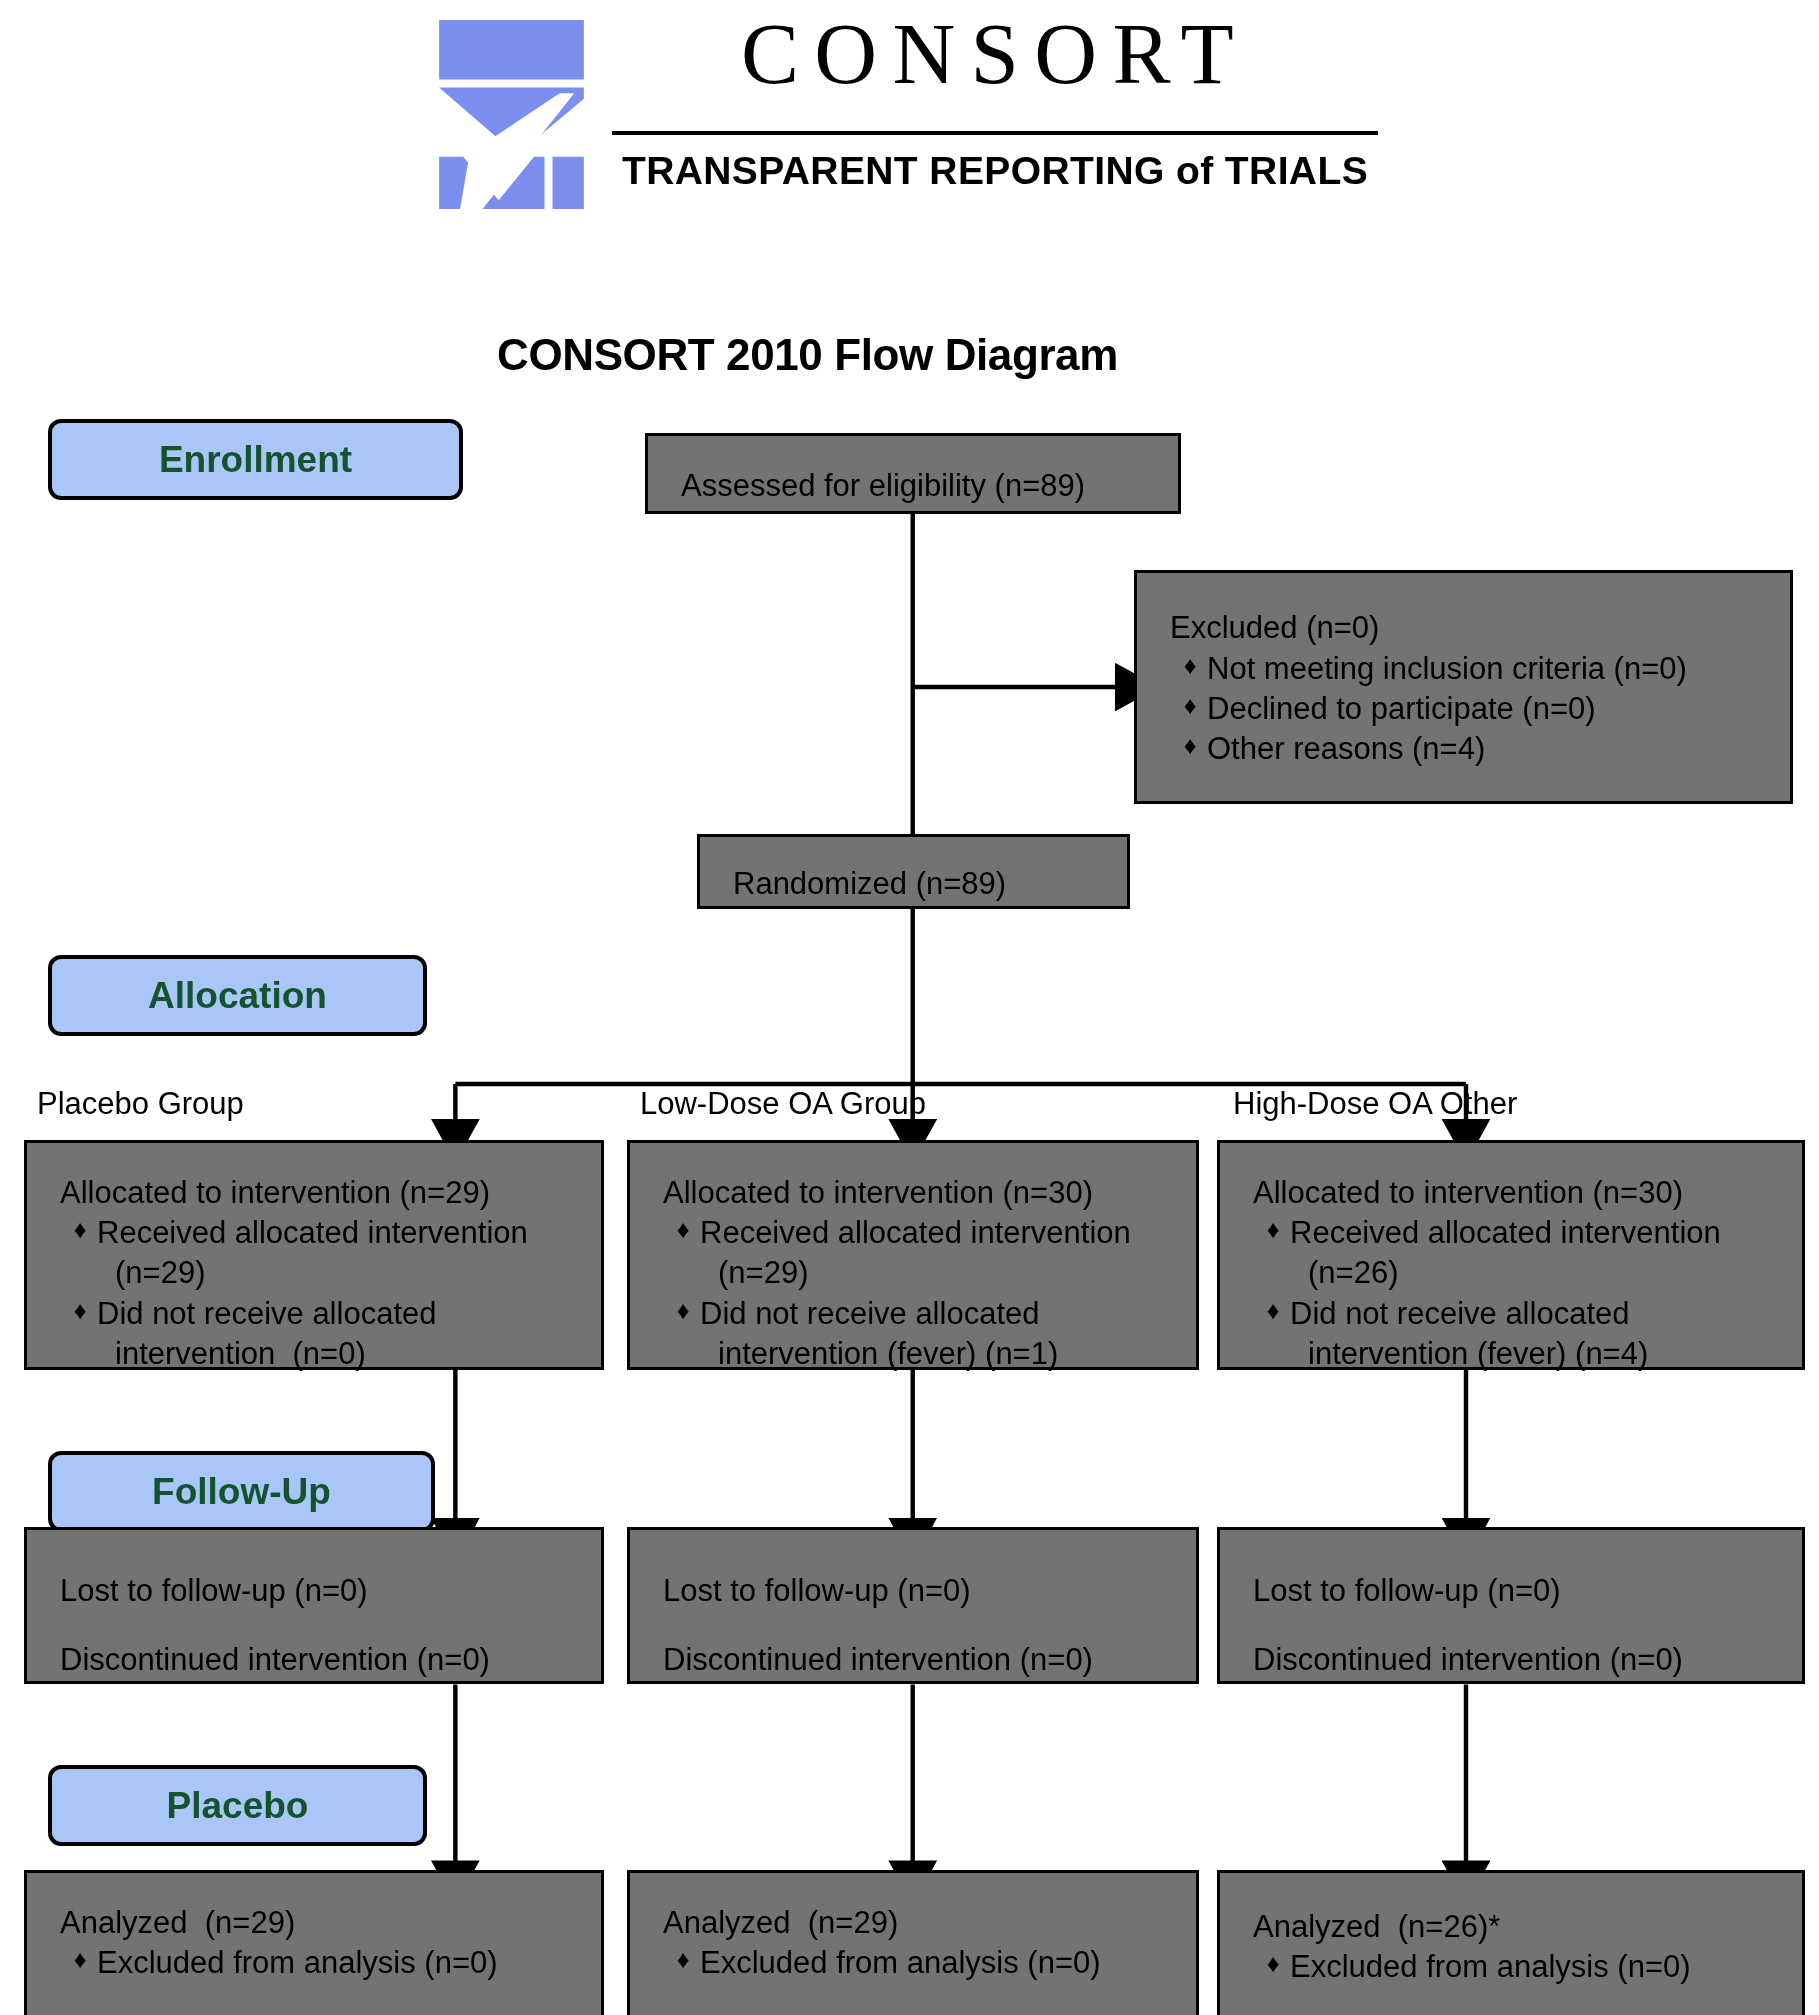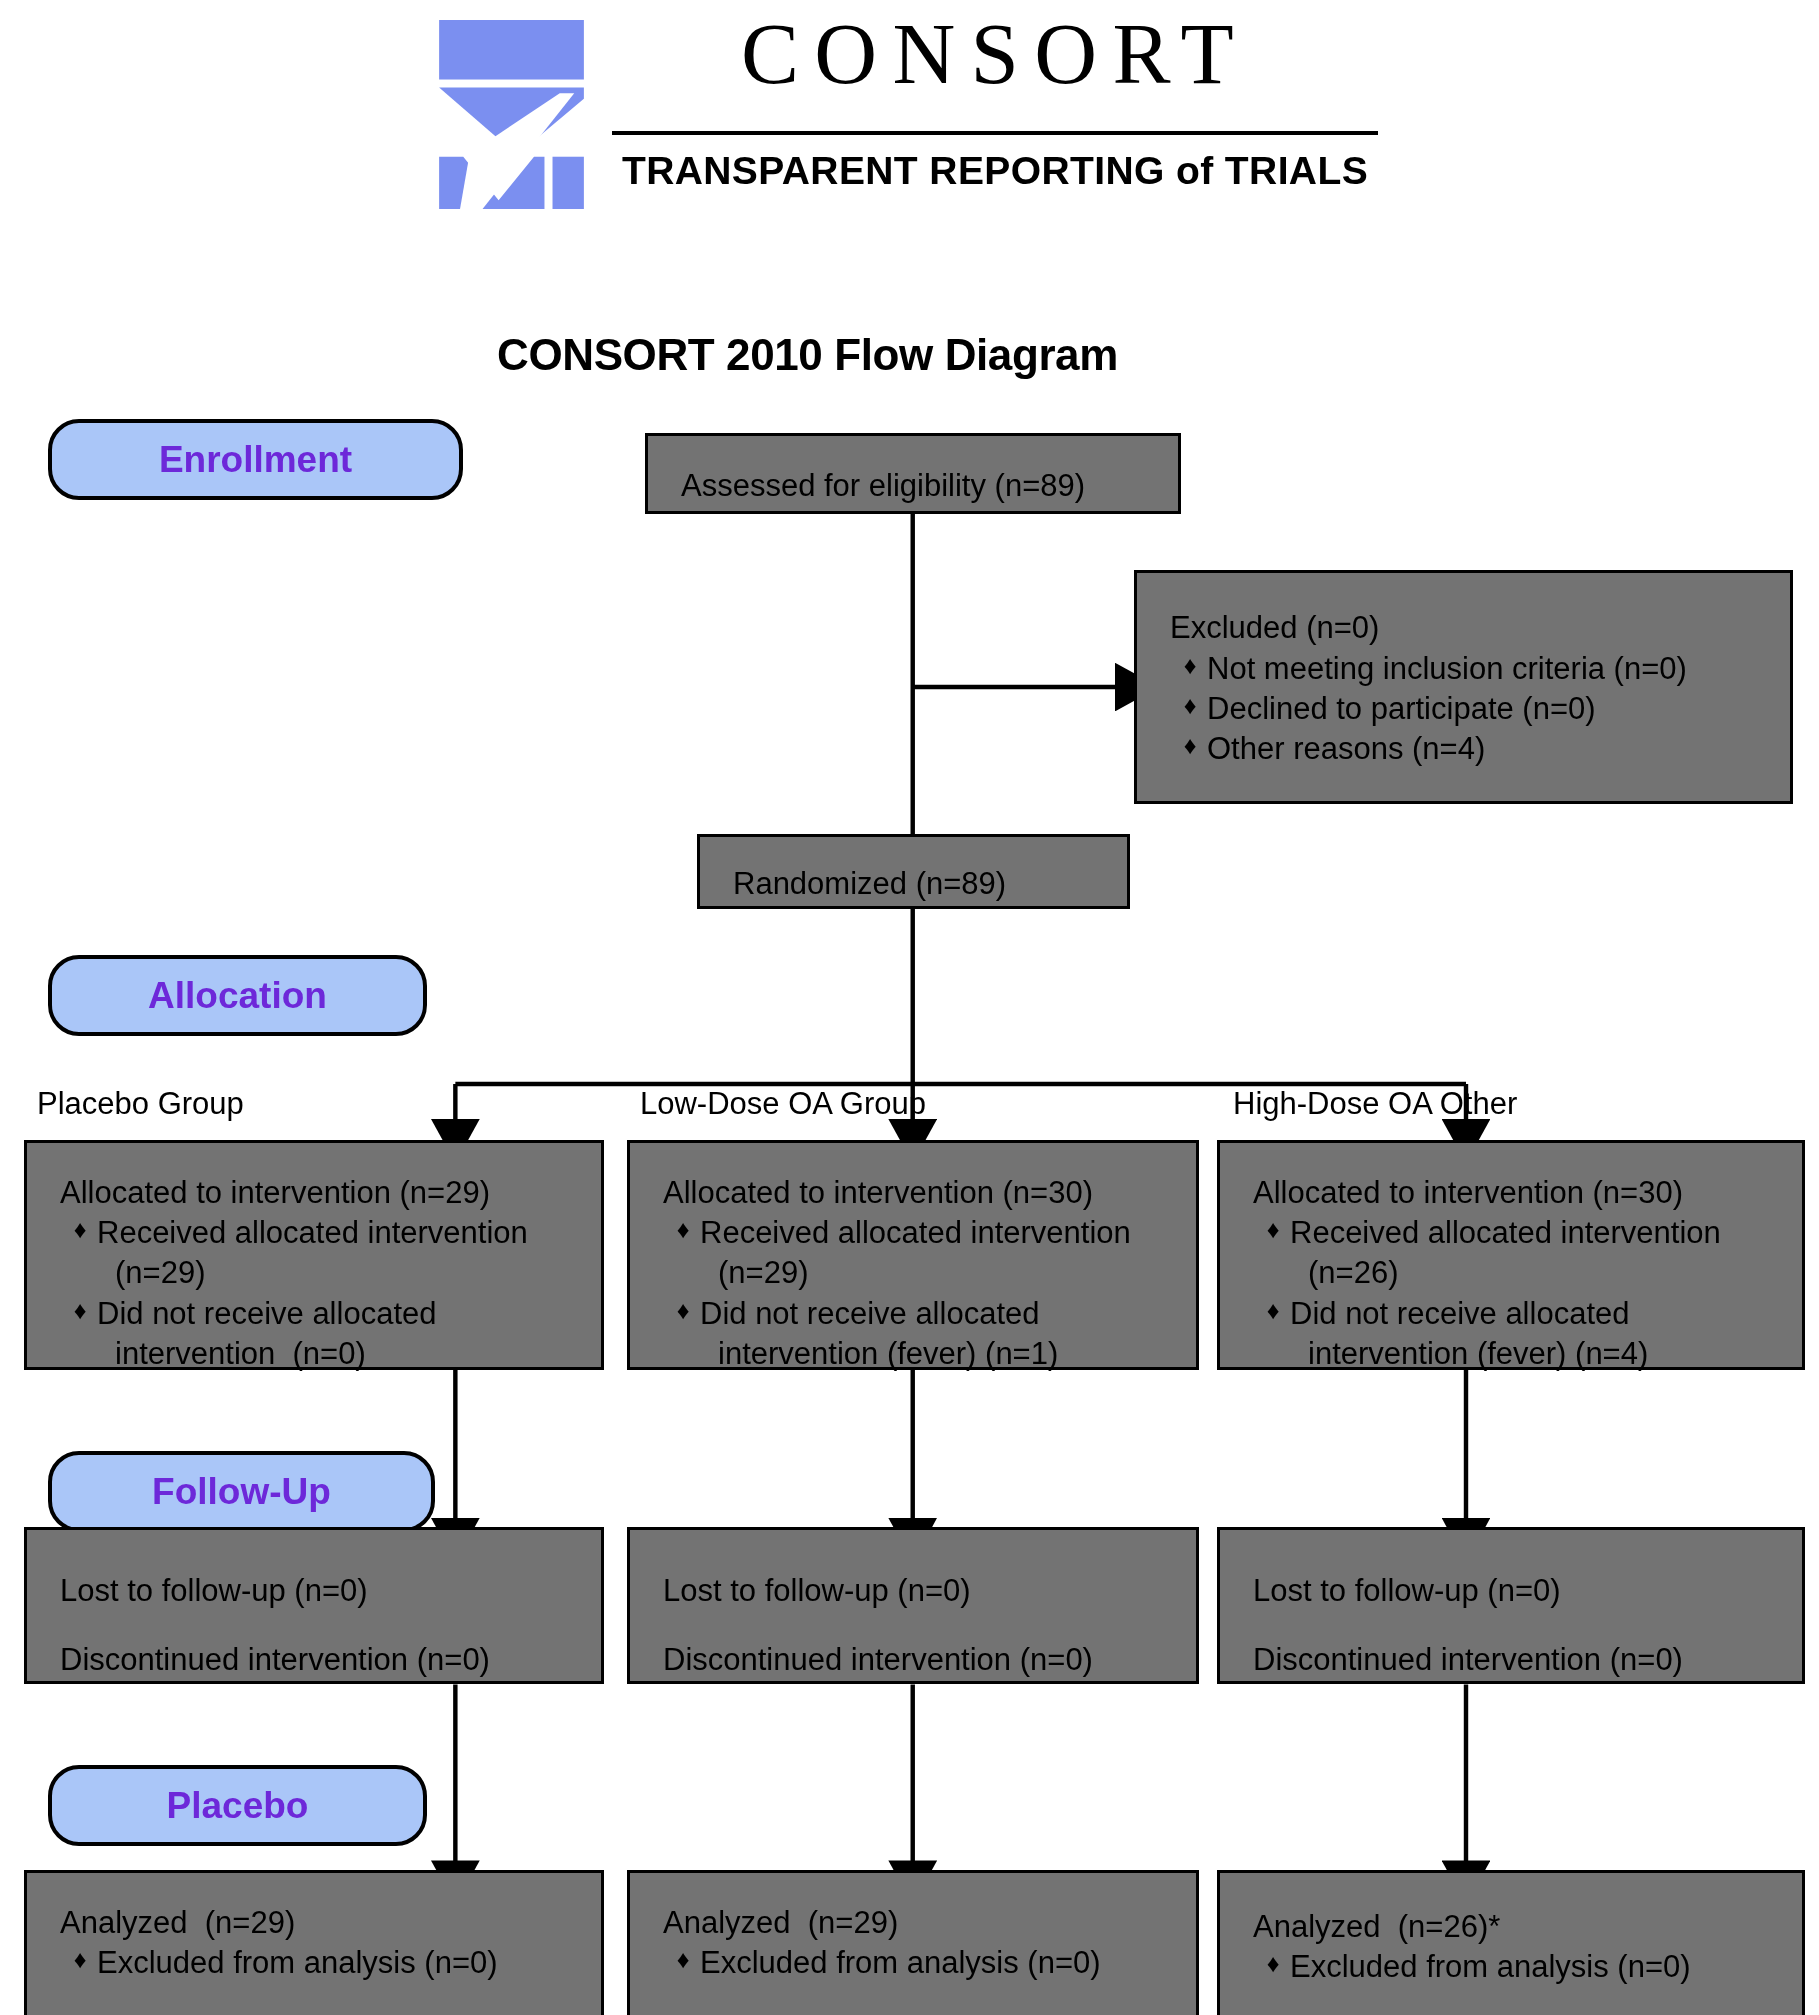--- a/index.html
+++ b/index.html
@@ -84,22 +84,22 @@
     font-weight: 700;
     letter-spacing: -0.4px;
     white-space: nowrap;
   }
 
   
   .stage-badge {
     position: absolute;
     background: #aac6f8;
     border: 4.4px solid #000000;
-    border-radius: 31px;
-    color: #6d28d9;
+    border-radius: 13px;
+    color: #14532d;
     font-weight: 700;
     font-size: 37px;
     display: flex;
     align-items: center;
     justify-content: center;
     box-sizing: border-box;
     letter-spacing: 0px;
   }
   #badge-enrollment { left: 48px;  top: 419px; width: 415px; height: 81px; }
   #badge-allocation { left: 48px;  top: 955px; width: 379px;  height: 81px; }

